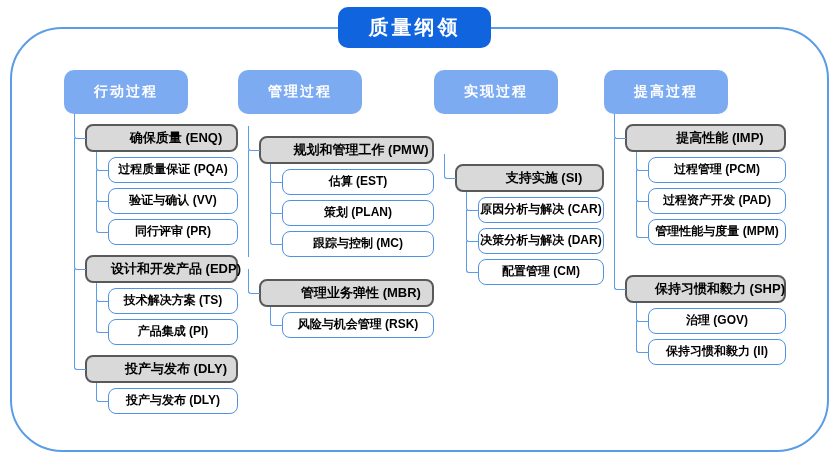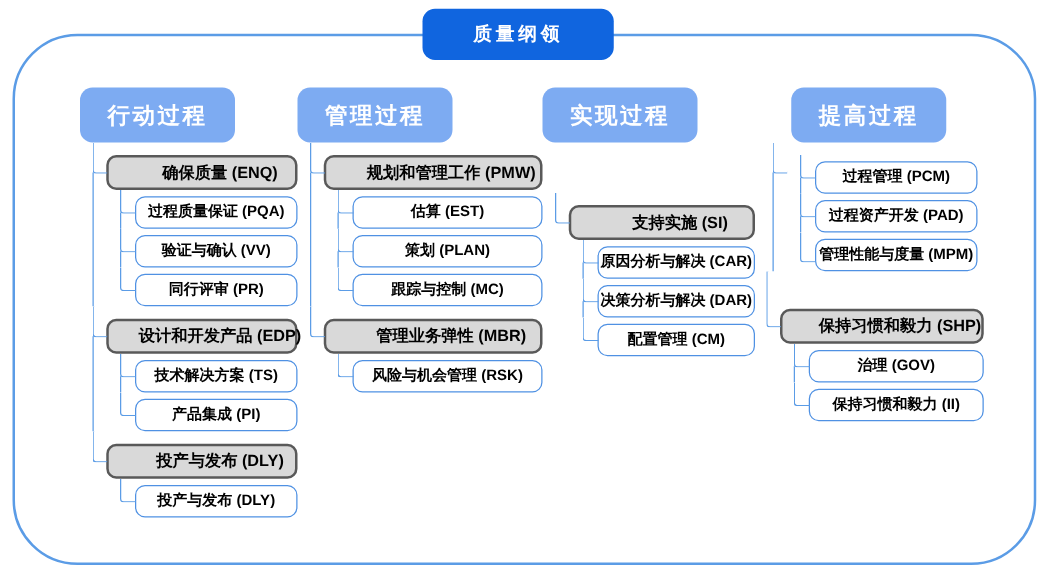--- a/index.html
+++ b/index.html
@@ -14,30 +14,30 @@
   .outer-frame {
     position:absolute; left:10px; top:27px; width:819px; height:425px;
     border:2px solid #5b9ce6; border-radius:52px; background:#fff;
   }
 
   
   .title-node {
     position:absolute; left:338px; top:7px; width:153px; height:41px;
     background:#1065df; border-radius:10px; color:#fff;
     display:flex; align-items:center; justify-content:center;
-    font-size:15px; font-weight:bold; letter-spacing:3px; z-index:3;
+    font-size:20px; font-weight:bold; letter-spacing:3px; z-index:3;
   }
 
   .columns { position:absolute; left:64px; top:70px; display:flex; z-index:2; }
   .col { display:flex; flex-direction:column; }
-  .col1 { width:174px; } .col2 { width:196px; } .col3 { width:170px;gap:40px; } .col4 { width:182px;align-items:center; }
+  .col1 { width:174px; } .col2 { width:196px;gap:12px; } .col3 { width:170px;gap:40px; } .col4 { width:182px; }
 
   .col-header {
     width:124px; height:44px; background:#7dabf2; border-radius:10px;
-    color:#fff; font-size:18px; font-weight:bold; letter-spacing:2px;
+    color:#fff; font-size:14px; font-weight:bold; letter-spacing:2px;
     display:flex; align-items:center; justify-content:center; flex:none;
   }
 
   
   .group { position:relative; padding-left:21px; padding-top:10px; }
   .group::before {
     content:""; position:absolute; left:10px; top:0; width:11px; height:24px;
     border-left:1.5px solid #5b9ce6; border-bottom:1.5px solid #5b9ce6;
     border-bottom-left-radius:3px;
   }
@@ -148,20 +148,21 @@
           </div>
         <div class="crow">
             <div class="cbox">配置管理 (CM)</div>
           </div>
       </div>
     </div>
 
     <div class="col col4">
       <div class="col-header">提高过程</div>
       <div class="group">
+        <div class="pbox">提高性能 (IMP)</div>
         <div class="crow">
             <div class="cbox">过程管理 (PCM)</div>
           </div>
         <div class="crow">
             <div class="cbox">过程资产开发 (PAD)</div>
           </div>
         <div class="crow tall">
             <div class="cbox">管理性能与度量 (MPM)</div>
           </div>
       </div>

